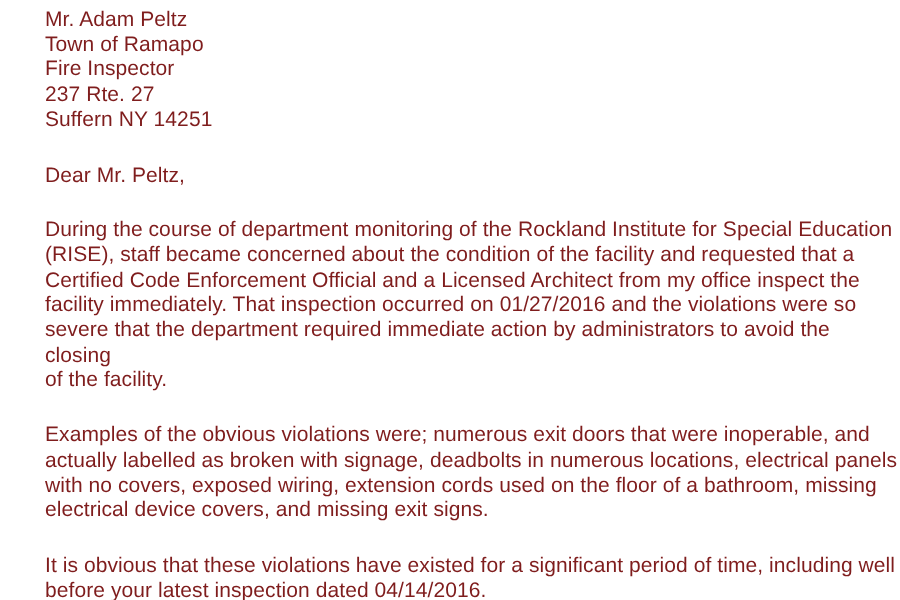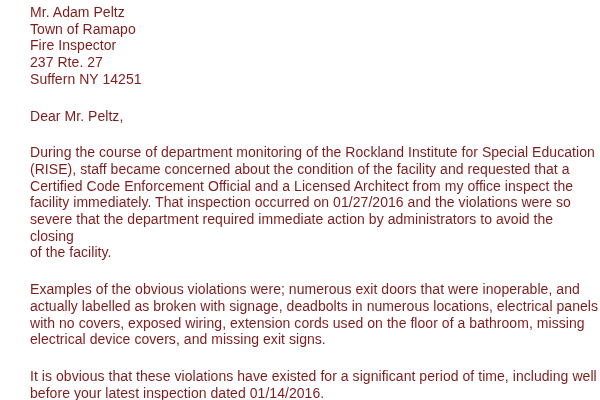--- a/index.html
+++ b/index.html
@@ -58,15 +58,15 @@
 facility immediately. That inspection occurred on 01/27/2016 and the violations were so
 severe that the department required immediate action by administrators to avoid the closing
 of the facility.</div>
 
   <div class="block paragraph">Examples of the obvious violations were; numerous exit doors that were inoperable, and
 actually labelled as broken with signage, deadbolts in numerous locations, electrical panels
 with no covers, exposed wiring, extension cords used on the floor of a bathroom, missing
 electrical device covers, and missing exit signs.</div>
 
   <div class="block paragraph">It is obvious that these violations have existed for a significant period of time, including well
-before your latest inspection dated 01/14/2016.</div>
+before your latest inspection dated 04/14/2016.</div>
 
 </div>
 
 </body></html>

